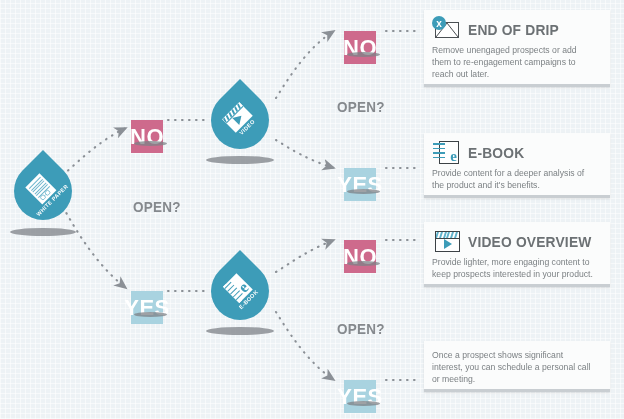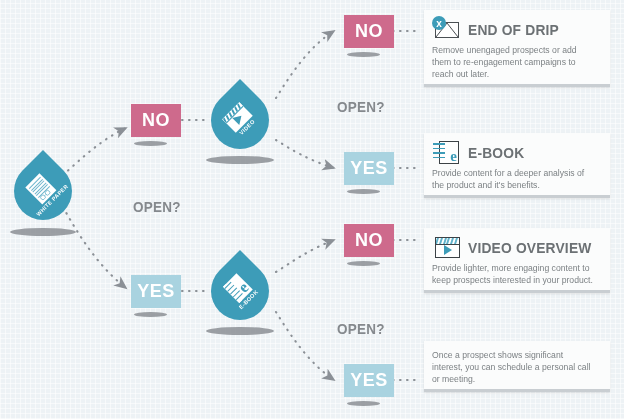--- a/index.html
+++ b/index.html
@@ -81,26 +81,27 @@
   .g-ebook .rings i { display:block; width:9px; height:1.4px; background:#3d9cb8; margin-bottom:2.6px; }
   .g-ebook .e {
     position:absolute; right:1px; bottom:0px;
     color:#3d9cb8; font-size:16px; font-weight:bold;
     font-family:"Liberation Serif", serif; line-height:1;
   }
 
   
   .dbox {
     position:absolute;
-    width:50px; height:33px;
+    width:32px; height:33px;
     display:flex; align-items:center; justify-content:center;
     color:#ffffff;
-    font-size:18px; font-weight:bold;
+    font-size:22px; font-weight:bold;
     letter-spacing:.5px;
     font-family:"Liberation Sans", sans-serif;
+    margin-top:16px;
   }
   .dbox.no  { background:#ce6a8c; }
   .dbox.yes { background:#a9d3e0; }
 
   
   .openq {
     position:absolute;
     color:#85898d;
     font-size:15px;
     font-weight:bold;
@@ -306,21 +307,21 @@
             <i></i>
             <i></i>
             <i></i>
           </div>
       </div>
       <div class="card-title">E-BOOK</div>
     </div>
     <div class="card-body">Provide content for a deeper analysis of the product and it's benefits.</div>
   </div>
 
-  <div class="card" style="top:228px;">
+  <div class="card" style="top:222px;">
     <div class="card-head">
       <div class="card-icon">
         <div class="ic-clap">
           <div class="top">
               <span></span>
               <span></span>
               <span></span>
               <span></span>
               <span></span>
               <span></span>

